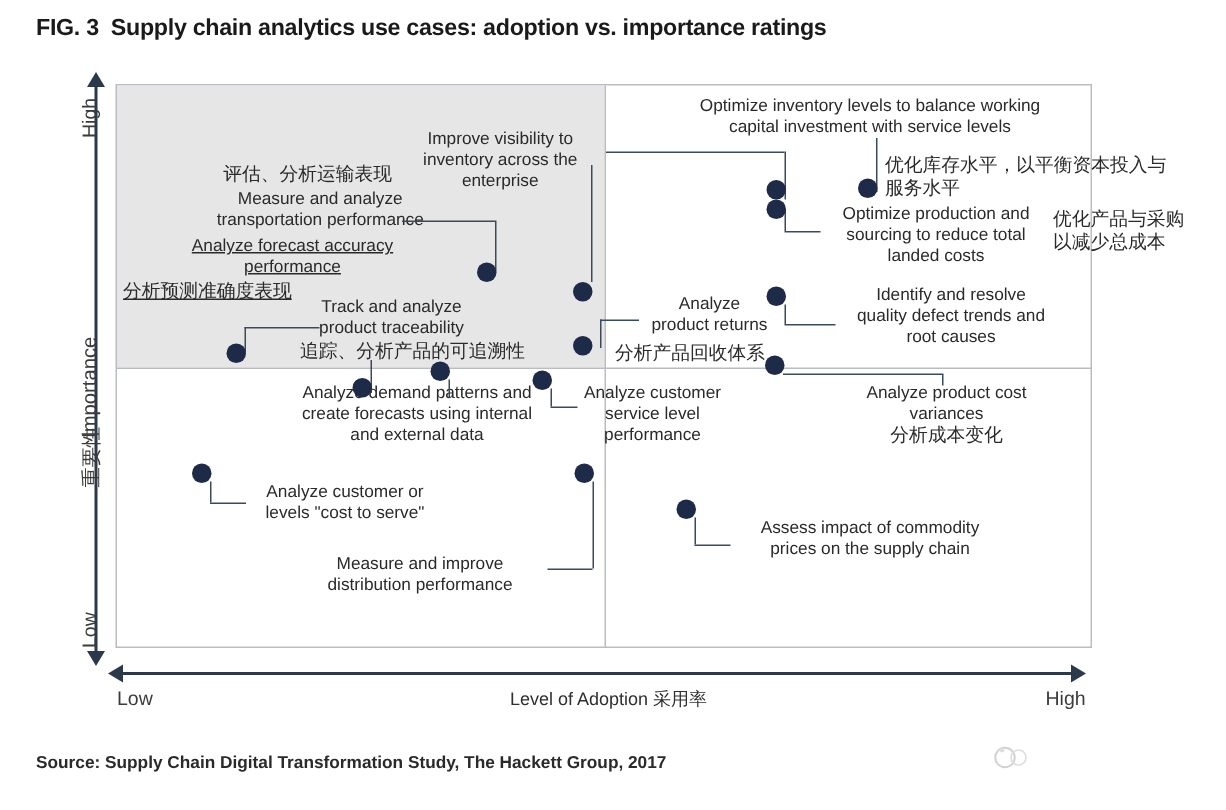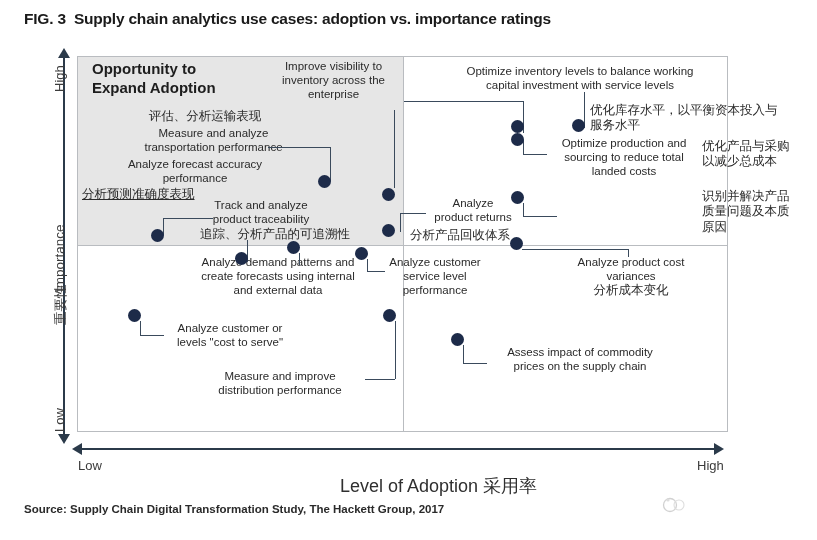--- a/index.html
+++ b/index.html
@@ -42,21 +42,21 @@
   .y-label-rot{position:absolute;transform-origin:0 0;transform:rotate(-90deg);
     white-space:nowrap;font-size:13px;color:#3b3b3b;}
   .y-high{left:52px;top:92px;}
   .y-low{left:52px;top:432px;}
   .y-name{left:52px;top:292px;font-size:13.5px;}
   .y-name-cn{left:52px;top:325px;font-size:13.5px;}
 
   .x-tick{position:absolute;top:458px;font-size:13px;color:#3b3b3b;}
   .x-low{left:78px;}
   .x-high{left:697px;}
-  .x-name{position:absolute;left:340px;top:458px;font-size:18px;color:#2f2f2f;white-space:nowrap;margin-top:16px;}
+  .x-name{position:absolute;left:340px;top:458px;font-size:12px;color:#2f2f2f;white-space:nowrap;}
 
   
   .quad-title{position:absolute;left:92px;top:60px;font-size:15px;font-weight:bold;
     line-height:1.25;color:#1d1d1d;}
 
   
   .lbl{position:absolute;font-size:11.5px;line-height:1.22;color:#2a2a2a;
     white-space:pre-line;}
   .lbl.cn{font-size:12.5px;color:#2a2a2a;}
   .lbl.c{text-align:center;}
@@ -102,55 +102,51 @@
   <div class="y-label-rot y-name-cn">重要性</div>
   <div class="y-label-rot y-low">Low</div>
 
   <div class="x-axis"></div>
   <div class="x-arrow-right"></div>
   <div class="x-arrow-left"></div>
   <div class="x-tick x-low">Low</div>
   <div class="x-name">Level of Adoption  采用率</div>
   <div class="x-tick x-high">High</div>
 
-  <div class="quad-title">
-    <div>Opportunity to</div>
-    <div>Expand Adoption</div>
-  </div>
-
-  <div class="lbl c" style="left:256px;top:59px;width:155px;">Improve visibility to
+
+  <div class="lbl c" style="left:256px;top:86px;width:155px;">Improve visibility to
 inventory across the
 enterprise</div>
 
   <div class="lbl cn c" style="left:110px;top:109px;width:190px;">评估、分析运输表现</div>
   <div class="lbl c" style="left:106px;top:126px;width:215px;">Measure and analyze
 transportation performance</div>
 
-  <div class="lbl c" style="left:100px;top:157px;width:190px;">Analyze forecast accuracy
+  <div class="lbl c" style="left:100px;top:157px;width:190px;text-decoration:underline;">Analyze forecast accuracy
 performance</div>
   <div class="lbl cn l" style="left:82px;top:187px;width:180px;text-decoration:underline;">分析预测准确度表现</div>
 
   <div class="lbl c" style="left:186px;top:198px;width:150px;">Track and analyze
 product traceability</div>
   <div class="lbl cn c" style="left:170px;top:227px;width:210px;">追踪、分析产品的可追溯性</div>
 
   <div class="lbl c" style="left:432px;top:64px;width:296px;">Optimize inventory levels to balance working
 capital investment with service levels</div>
   <div class="lbl cn l" style="left:590px;top:103px;width:230px;">优化库存水平，以平衡资本投入与
 服务水平</div>
 
   <div class="lbl c" style="left:548px;top:136px;width:152px;">Optimize production and
 sourcing to reduce total
 landed costs</div>
   <div class="lbl cn l" style="left:702px;top:139px;width:116px;">优化产品与采购
 以减少总成本</div>
 
-  <div class="lbl cn l" style="left:702px;top:189px;width:116px;">识别并解决产品
-质量问题及本质
-原因</div>
+  <div class="lbl c" style="left:560px;top:190px;width:148px;">Identify and resolve
+quality defect trends and
+root causes</div>
 
   <div class="lbl c" style="left:417px;top:196px;width:112px;">Analyze
 product returns</div>
   <div class="lbl cn l" style="left:410px;top:228px;width:150px;">分析产品回收体系</div>
 
   <div class="lbl c" style="left:167px;top:255px;width:222px;">Analyze demand patterns and
 create forecasts using internal
 and external data</div>
 
   <div class="lbl c" style="left:376px;top:255px;width:118px;">Analyze customer

